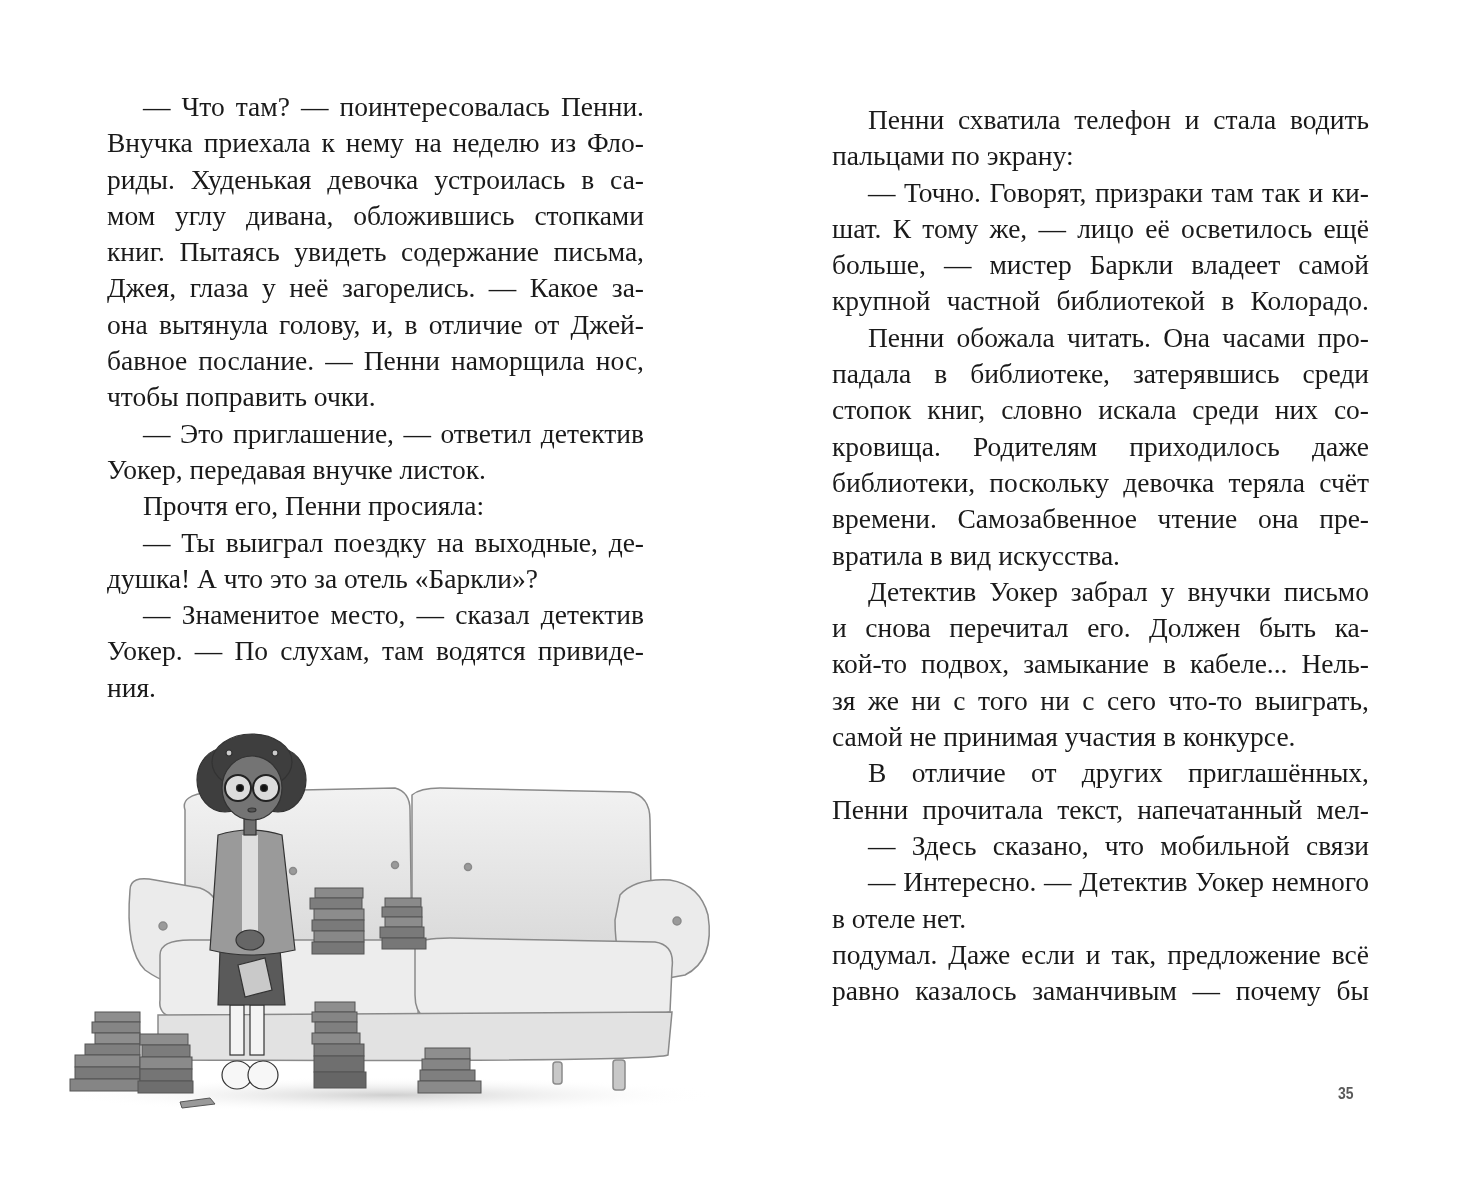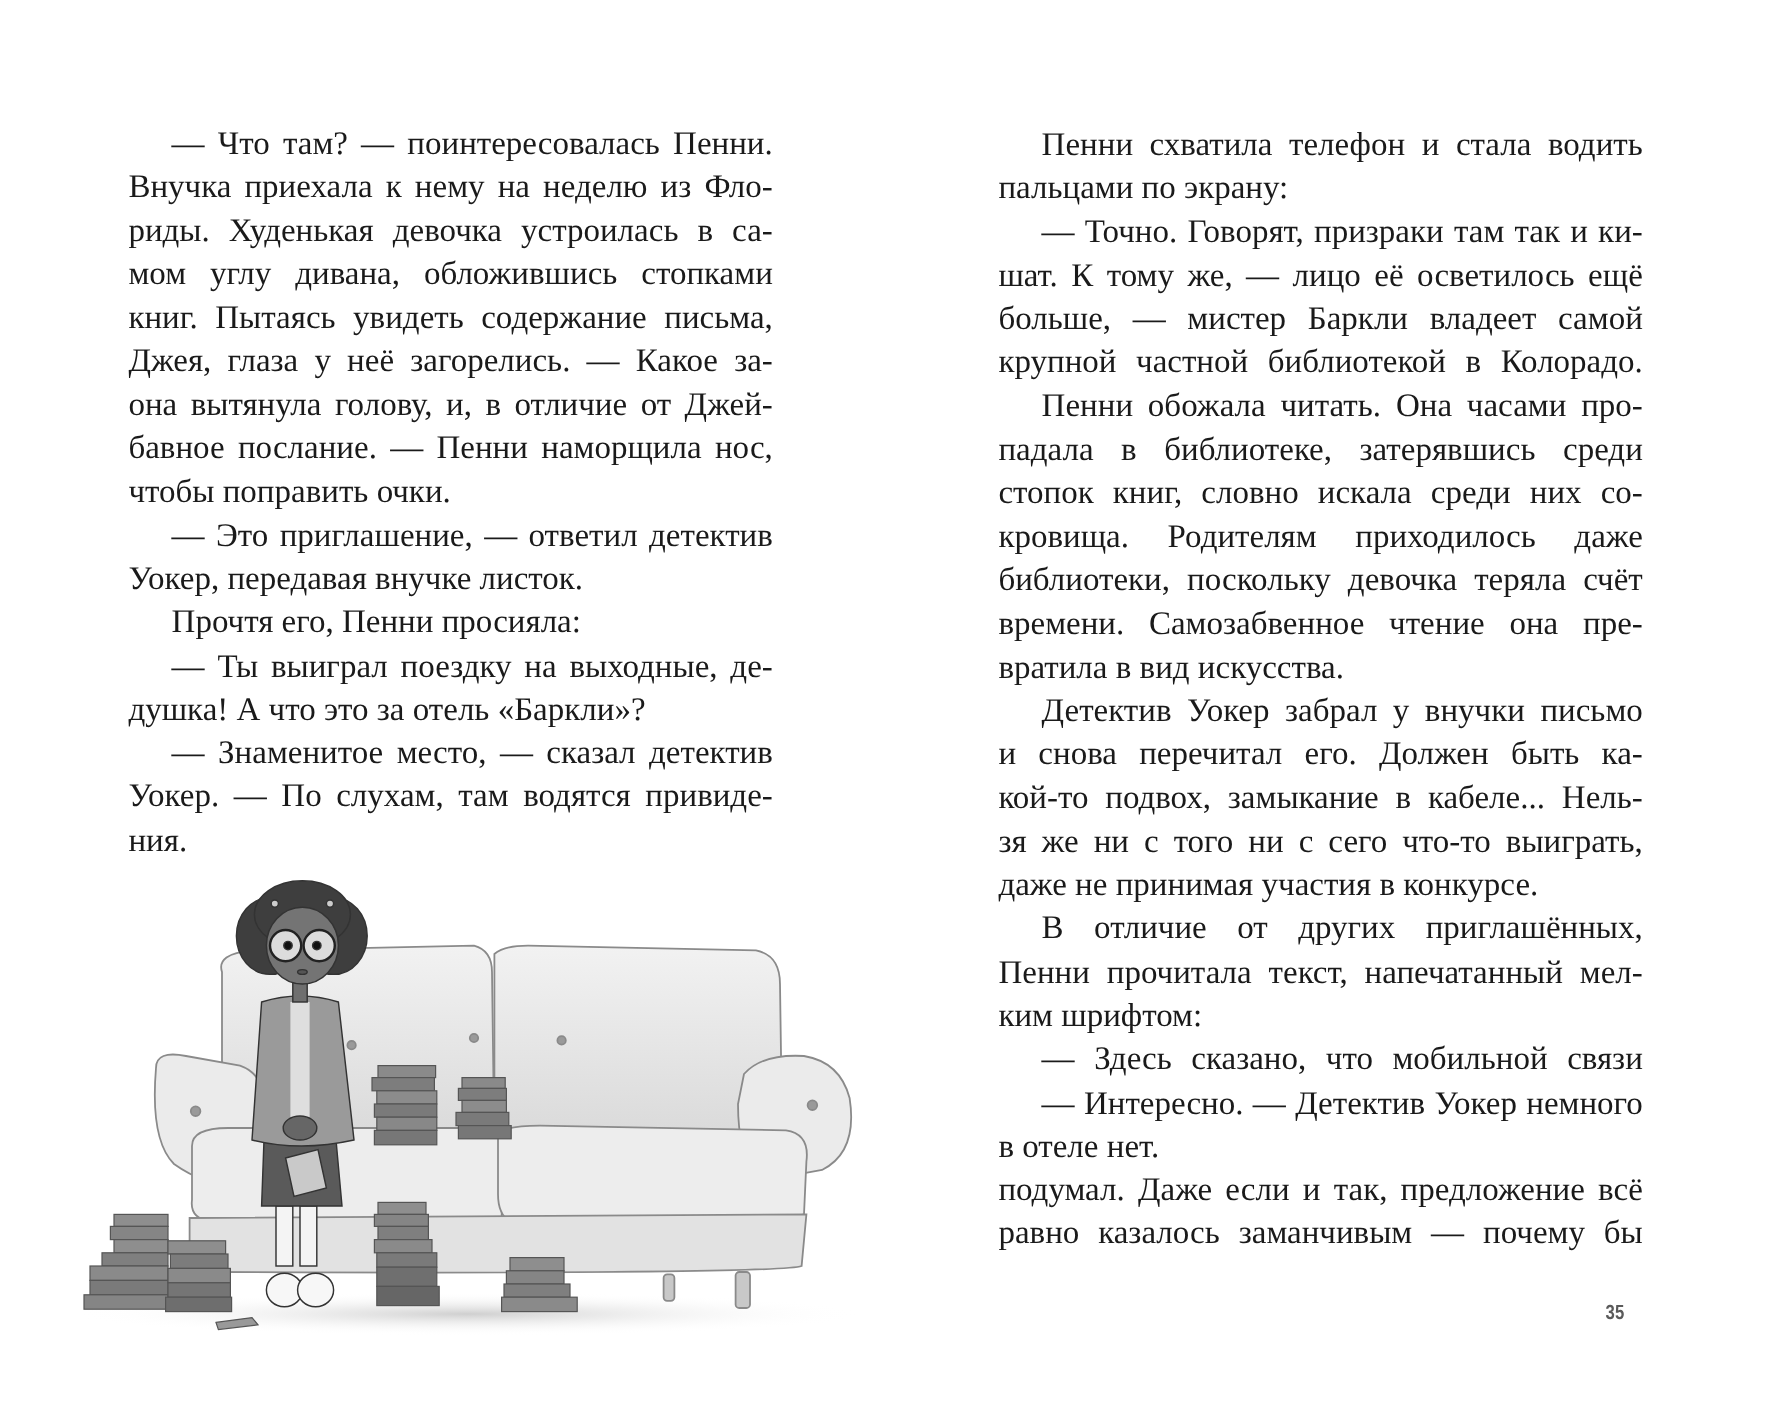--- a/index.html
+++ b/index.html
@@ -8,21 +8,21 @@
   .page-left { left: 0; width: 738px; }
   .page-right { left: 738px; width: 739px; }
   .text-block {
     position: absolute;
     font-family: "Liberation Serif", "DejaVu Serif", serif;
     font-size: 27.5px;
     line-height: 36.3px;
     color: #1a1a1a;
     text-align: justify;
   }
-  .text-left { left: 107px; top: 89px; width: 537px; margin-top: 12px; }
+  .text-left { left: 107px; top: 89px; width: 537px; }
   .text-right { left: 832px; top: 102px; width: 537px; }
   .line { display: block; white-space: nowrap; height: 36.3px; }
   .line.indent { padding-left: 36px; }
   .line.justify { text-align: justify; text-align-last: justify; white-space: normal; }
   .page-number {
     position: absolute; left: 1338px; top: 1084px;
     font-family: "Liberation Sans", "DejaVu Sans", sans-serif;
     font-weight: bold; font-size: 17px; color: #5a5a5a;
     transform: scaleX(0.82); transform-origin: left top;
   }
@@ -64,24 +64,23 @@
     <span class="line justify">падала в библиотеке, затерявшись среди</span>
     <span class="line justify">стопок книг, словно искала среди них со-</span>
     <span class="line justify">кровища. Родителям приходилось даже</span>
     <span class="line justify">библиотеки, поскольку девочка теряла счёт</span>
     <span class="line justify">времени. Самозабвенное чтение она пре-</span>
     <span class="line">вратила в вид искусства.</span>
     <span class="line indent justify">Детектив Уокер забрал у внучки письмо</span>
     <span class="line justify">и снова перечитал его. Должен быть ка-</span>
     <span class="line justify">кой-то подвох, замыкание в кабеле... Нель-</span>
     <span class="line justify">зя же ни с того ни с сего что-то выиграть,</span>
-    <span class="line">даже не принимая участия в конкурсе.</span>
+    <span class="line">самой не принимая участия в конкурсе.</span>
     <span class="line indent justify">В отличие от других приглашённых,</span>
     <span class="line justify">Пенни прочитала текст, напечатанный мел-</span>
-    <span class="line">ким шрифтом:</span>
     <span class="line indent justify">— Здесь сказано, что мобильной связи</span>
     <span class="line indent justify">— Интересно. — Детектив Уокер немного</span>
     <span class="line">в отеле нет.</span>
     <span class="line justify">подумал. Даже если и так, предложение всё</span>
     <span class="line justify">равно казалось заманчивым — почему бы</span>
   </div>
 
 <div class="page-number">35</div>
 
 <div class="illustration">

